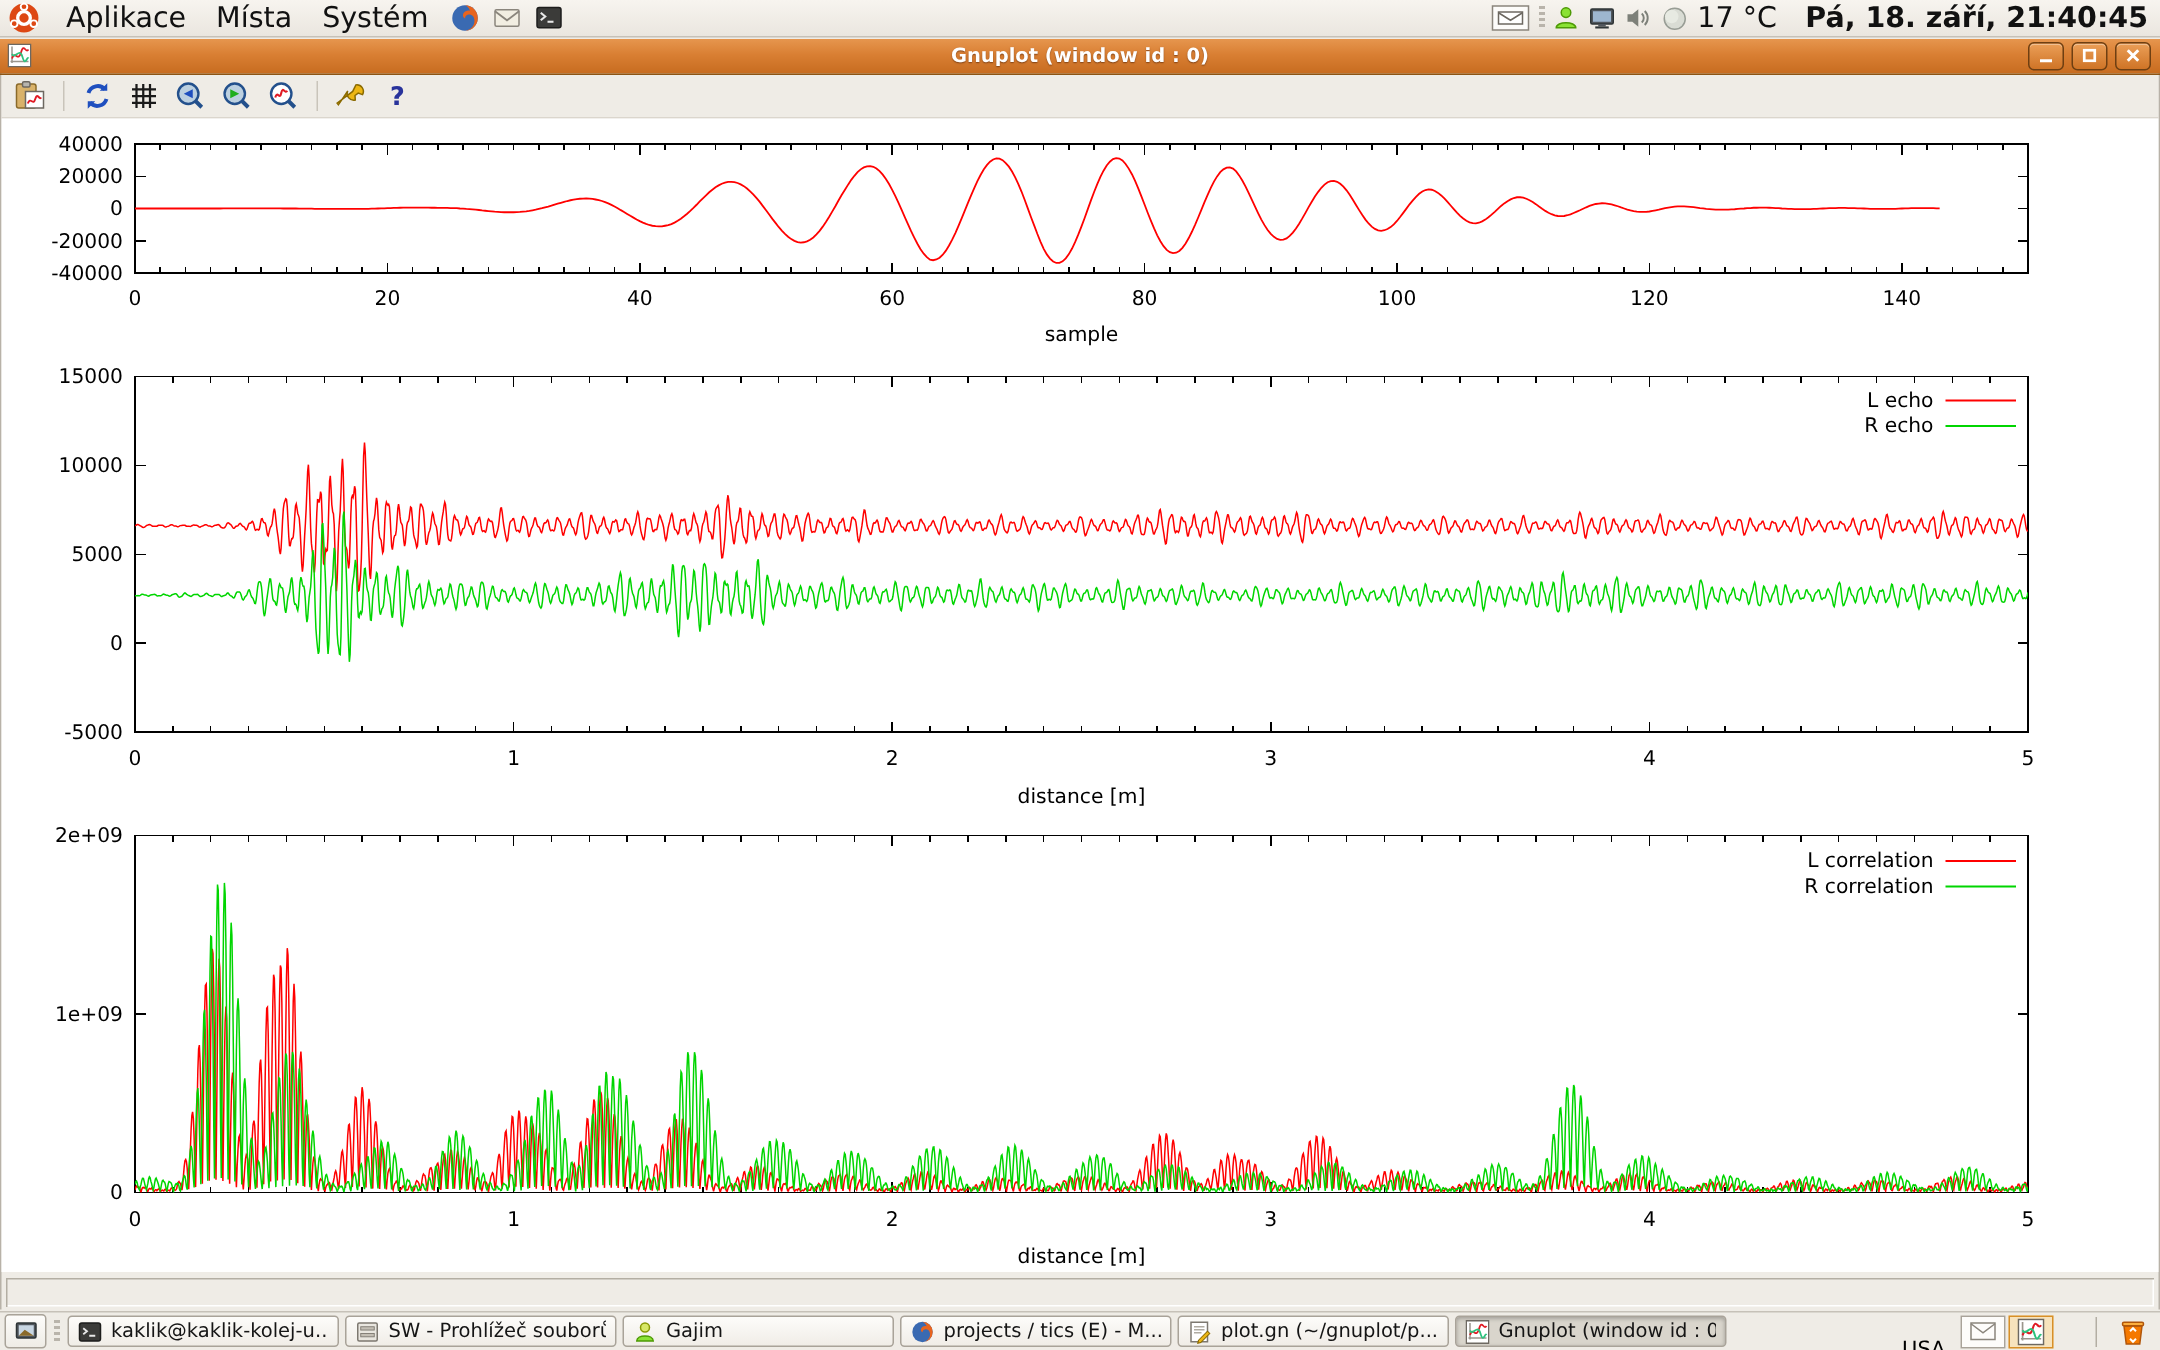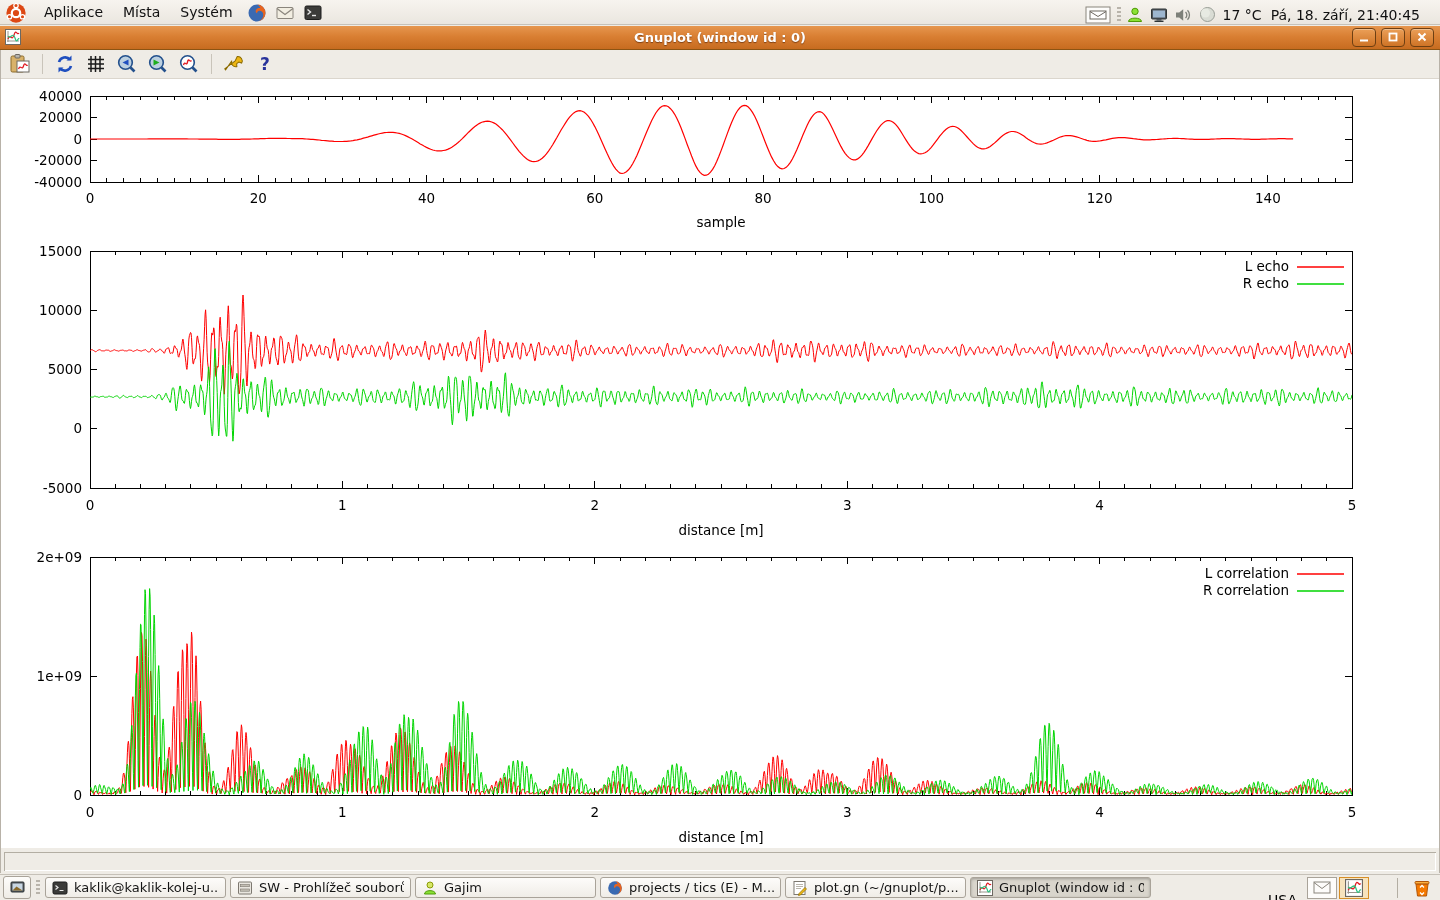--- a/index.html
+++ b/index.html
@@ -1,30 +1,30 @@
 <!DOCTYPE html>
 <html><head>
 <meta charset="utf-8">
 <style>
   html,body{margin:0;padding:0;}
   body{width:1440px;height:900px;overflow:hidden;position:relative;
        font-family:"DejaVu Sans",sans-serif;background:#efece6;-webkit-font-smoothing:antialiased;}
   
   #panel{position:absolute;left:0;top:0;width:1440px;height:25px;
          background:linear-gradient(#f7f4ef,#eae6df);border-bottom:1px solid #c6c1b8;
-         display:flex;align-items:flex-end;box-sizing:border-box;font-size:14px;color:#111;}
+         display:flex;align-items:center;box-sizing:border-box;font-size:19px;color:#111;}
   .plogo{width:22px;height:22px;margin:0 7px 0 5px;display:flex;align-items:center;}
   .pmenu{padding:0 10px;height:25px;display:flex;align-items:center;cursor:default;}
   .plaunch{width:22px;height:22px;margin:0 3px;display:flex;align-items:center;justify-content:center;}
-  .pright{margin-left:auto;display:flex;align-items:center;gap:5px;padding-right:20px;}
+  .pright{margin-left:auto;display:flex;align-items:center;gap:5px;padding-right:8px;}
   .ptray{width:28px;height:19px;display:flex;align-items:center;justify-content:center;}
   .pgrip{width:4px;height:16px;background:repeating-linear-gradient(#b9b4ab 0 2px,transparent 2px 4px);}
   .picon{width:19px;height:19px;display:flex;align-items:center;justify-content:center;}
   .ptemp{margin:0 4px 0 1px;}
-  .pclock{}
+  .pclock{margin-left:10px;font-weight:bold;}
   
   #window{position:absolute;left:0;top:26px;width:1440px;height:847px;background:#efece6;
           box-sizing:border-box;border-left:1px solid #b8b2a8;border-right:1px solid #b8b2a8;}
   #titlebar{position:absolute;left:0;top:26px;width:1440px;height:24px;
             background:linear-gradient(180deg,#e6964e 0%,#d97f33 45%,#c76c20 100%);
             border-bottom:1px solid #8c5413;display:flex;align-items:center;box-sizing:border-box;}
   .wicon{width:17px;height:17px;margin-left:5px;display:flex;}
   .wtitle{position:absolute;left:0;right:0;text-align:center;color:#fff;font-weight:bold;
           font-size:13px;text-shadow:0 1px 1px rgba(60,20,0,.55);}
   .wbtns{margin-left:auto;display:flex;gap:5px;padding-right:6px;z-index:2;}

